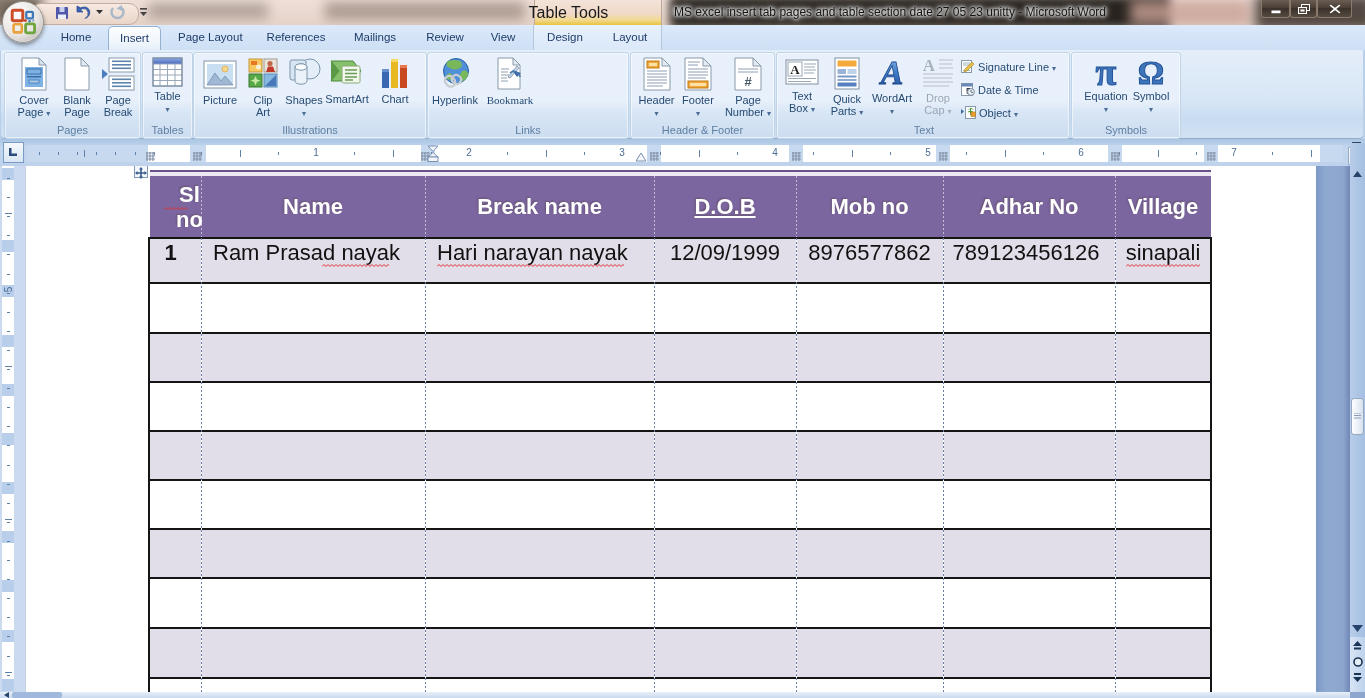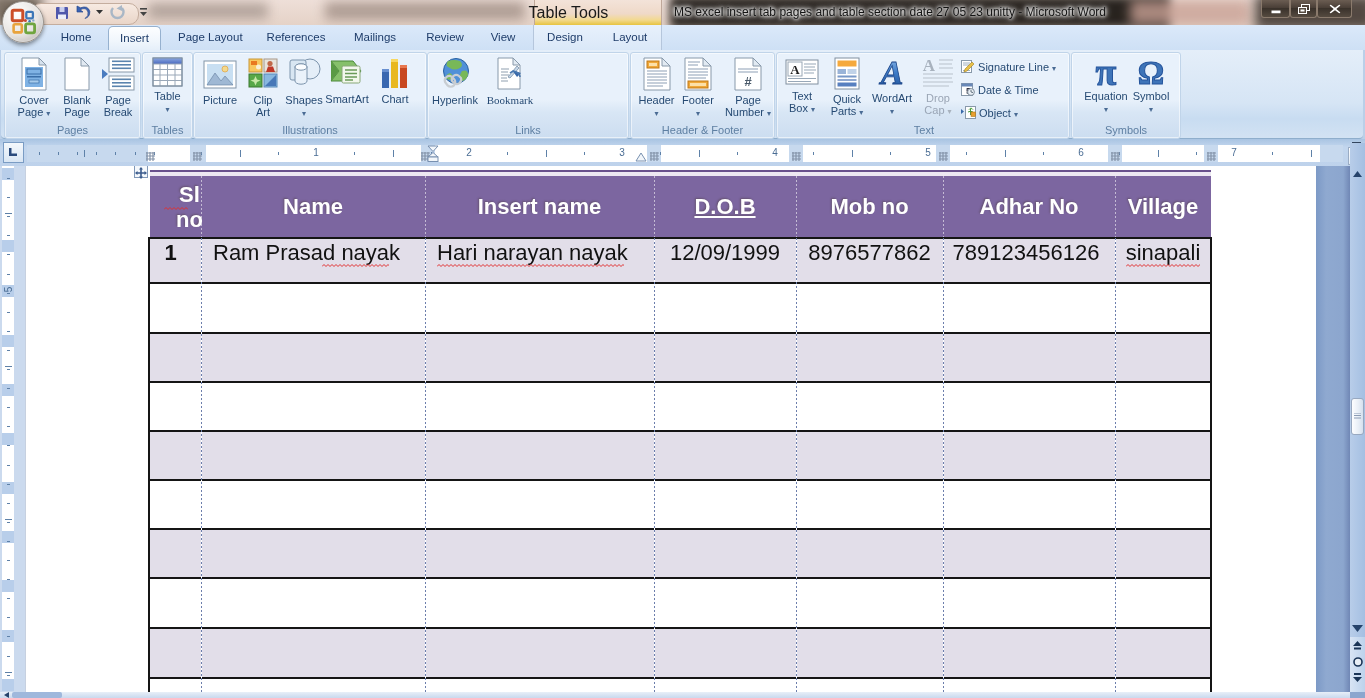--- a/index.html
+++ b/index.html
@@ -462,21 +462,21 @@
     <div id="page"></div>
     <div id="rightgap"></div>
     
     <div id="tableband" style="position:absolute;left:150px;top:4px;width:1061px;height:2px;background:#69518C;"></div>
     <div style="position:absolute;left:150px;top:6px;width:1061px;height:4px;background:#EDE8F2;"></div>
     <div id="thead"><span id="theadcells"><div class="hcell" style="left:14px;width:51px;">
             <span style="text-align:center;line-height:25px;">Sl<br>no</span>
           </div><div class="hcell" style="left:51px;width:224px;">
             <span style="text-align:center;line-height:25px;">Name</span>
           </div><div class="hcell" style="left:275px;width:229px;">
-            <span style="text-align:center;line-height:25px;">Insert name</span>
+            <span style="text-align:center;line-height:25px;">Break name</span>
           </div><div class="hcell" style="left:504px;width:142px;text-decoration:underline;">
             <span style="text-align:center;line-height:25px;">D.O.B</span>
           </div><div class="hcell" style="left:646px;width:147px;">
             <span style="text-align:center;line-height:25px;">Mob no</span>
           </div><div class="hcell" style="left:793px;width:172px;">
             <span style="text-align:center;line-height:25px;">Adhar No</span>
           </div><div class="hcell" style="left:965px;width:96px;">
             <span style="text-align:center;line-height:25px;">Village</span>
           </div></span><span><svg style="position:absolute;left:14px;top:31px;" width="24" height="3" viewBox="0 0 24 3">
             <path d="M0 2.5 L2 0.5 L4 2.5 L6 0.5 L8 2.5 L10 0.5 L12 2.5 L14 0.5 L16 2.5 L18 0.5 L20 2.5 L22 0.5 L24 2.5" fill="none" stroke="#E03030" stroke-width="1"></path>

